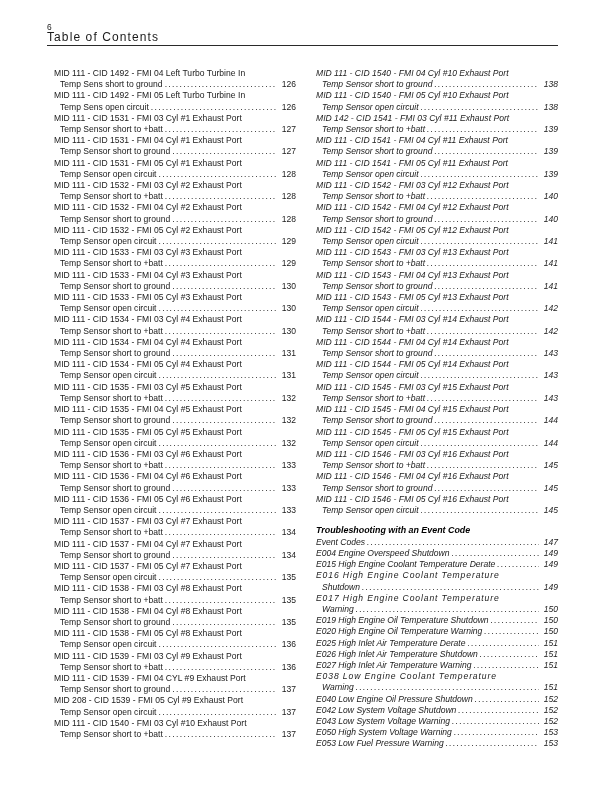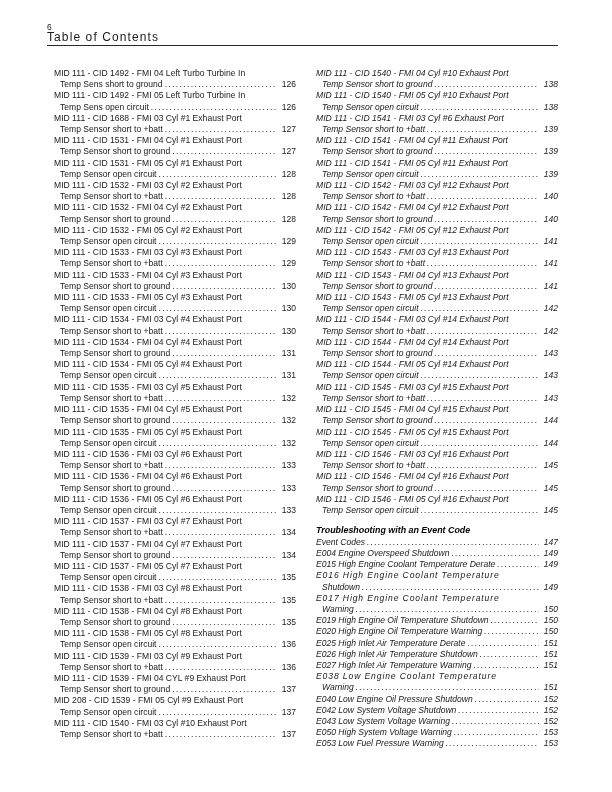--- a/index.html
+++ b/index.html
@@ -147,21 +147,21 @@
         </div>
         <div class="entry">
           <span class="ln1">MID 111 - CID 1492 - FMI 05 Left Turbo Turbine In</span>
           <div class="ln2">
             <span class="txt">Temp Sens open circuit</span>
             <span class="leader">................................................................................</span>
             <span class="pg">126</span>
           </div>
         </div>
         <div class="entry">
-          <span class="ln1">MID 111 - CID 1688 - FMI 03 Cyl #1 Exhaust Port</span>
+          <span class="ln1">MID 111 - CID 1531 - FMI 03 Cyl #1 Exhaust Port</span>
           <div class="ln2">
             <span class="txt">Temp Sensor short to +batt</span>
             <span class="leader">................................................................................</span>
             <span class="pg">127</span>
           </div>
         </div>
         <div class="entry">
           <span class="ln1">MID 111 - CID 1531 - FMI 04 Cyl #1 Exhaust Port</span>
           <div class="ln2">
             <span class="txt">Temp Sensor short to ground</span>
@@ -390,21 +390,21 @@
         </div>
         <div class="entry">
           <span class="ln1">MID 111 - CID 1540 - FMI 05 Cyl #10 Exhaust Port</span>
           <div class="ln2">
             <span class="txt">Temp Sensor open circuit</span>
             <span class="leader">................................................................................</span>
             <span class="pg">138</span>
           </div>
         </div>
         <div class="entry">
-          <span class="ln1">MID 111 - CID 1541 - FMI 03 Cyl #6 Exhaust Port</span>
+          <span class="ln1">MID 142 - CID 1541 - FMI 03 Cyl #11 Exhaust Port</span>
           <div class="ln2">
             <span class="txt">Temp Sensor short to +batt</span>
             <span class="leader">................................................................................</span>
             <span class="pg">139</span>
           </div>
         </div>
         <div class="entry">
           <span class="ln1">MID 111 - CID 1541 - FMI 04 Cyl #11 Exhaust Port</span>
           <div class="ln2">
             <span class="txt">Temp Sensor short to ground</span>

